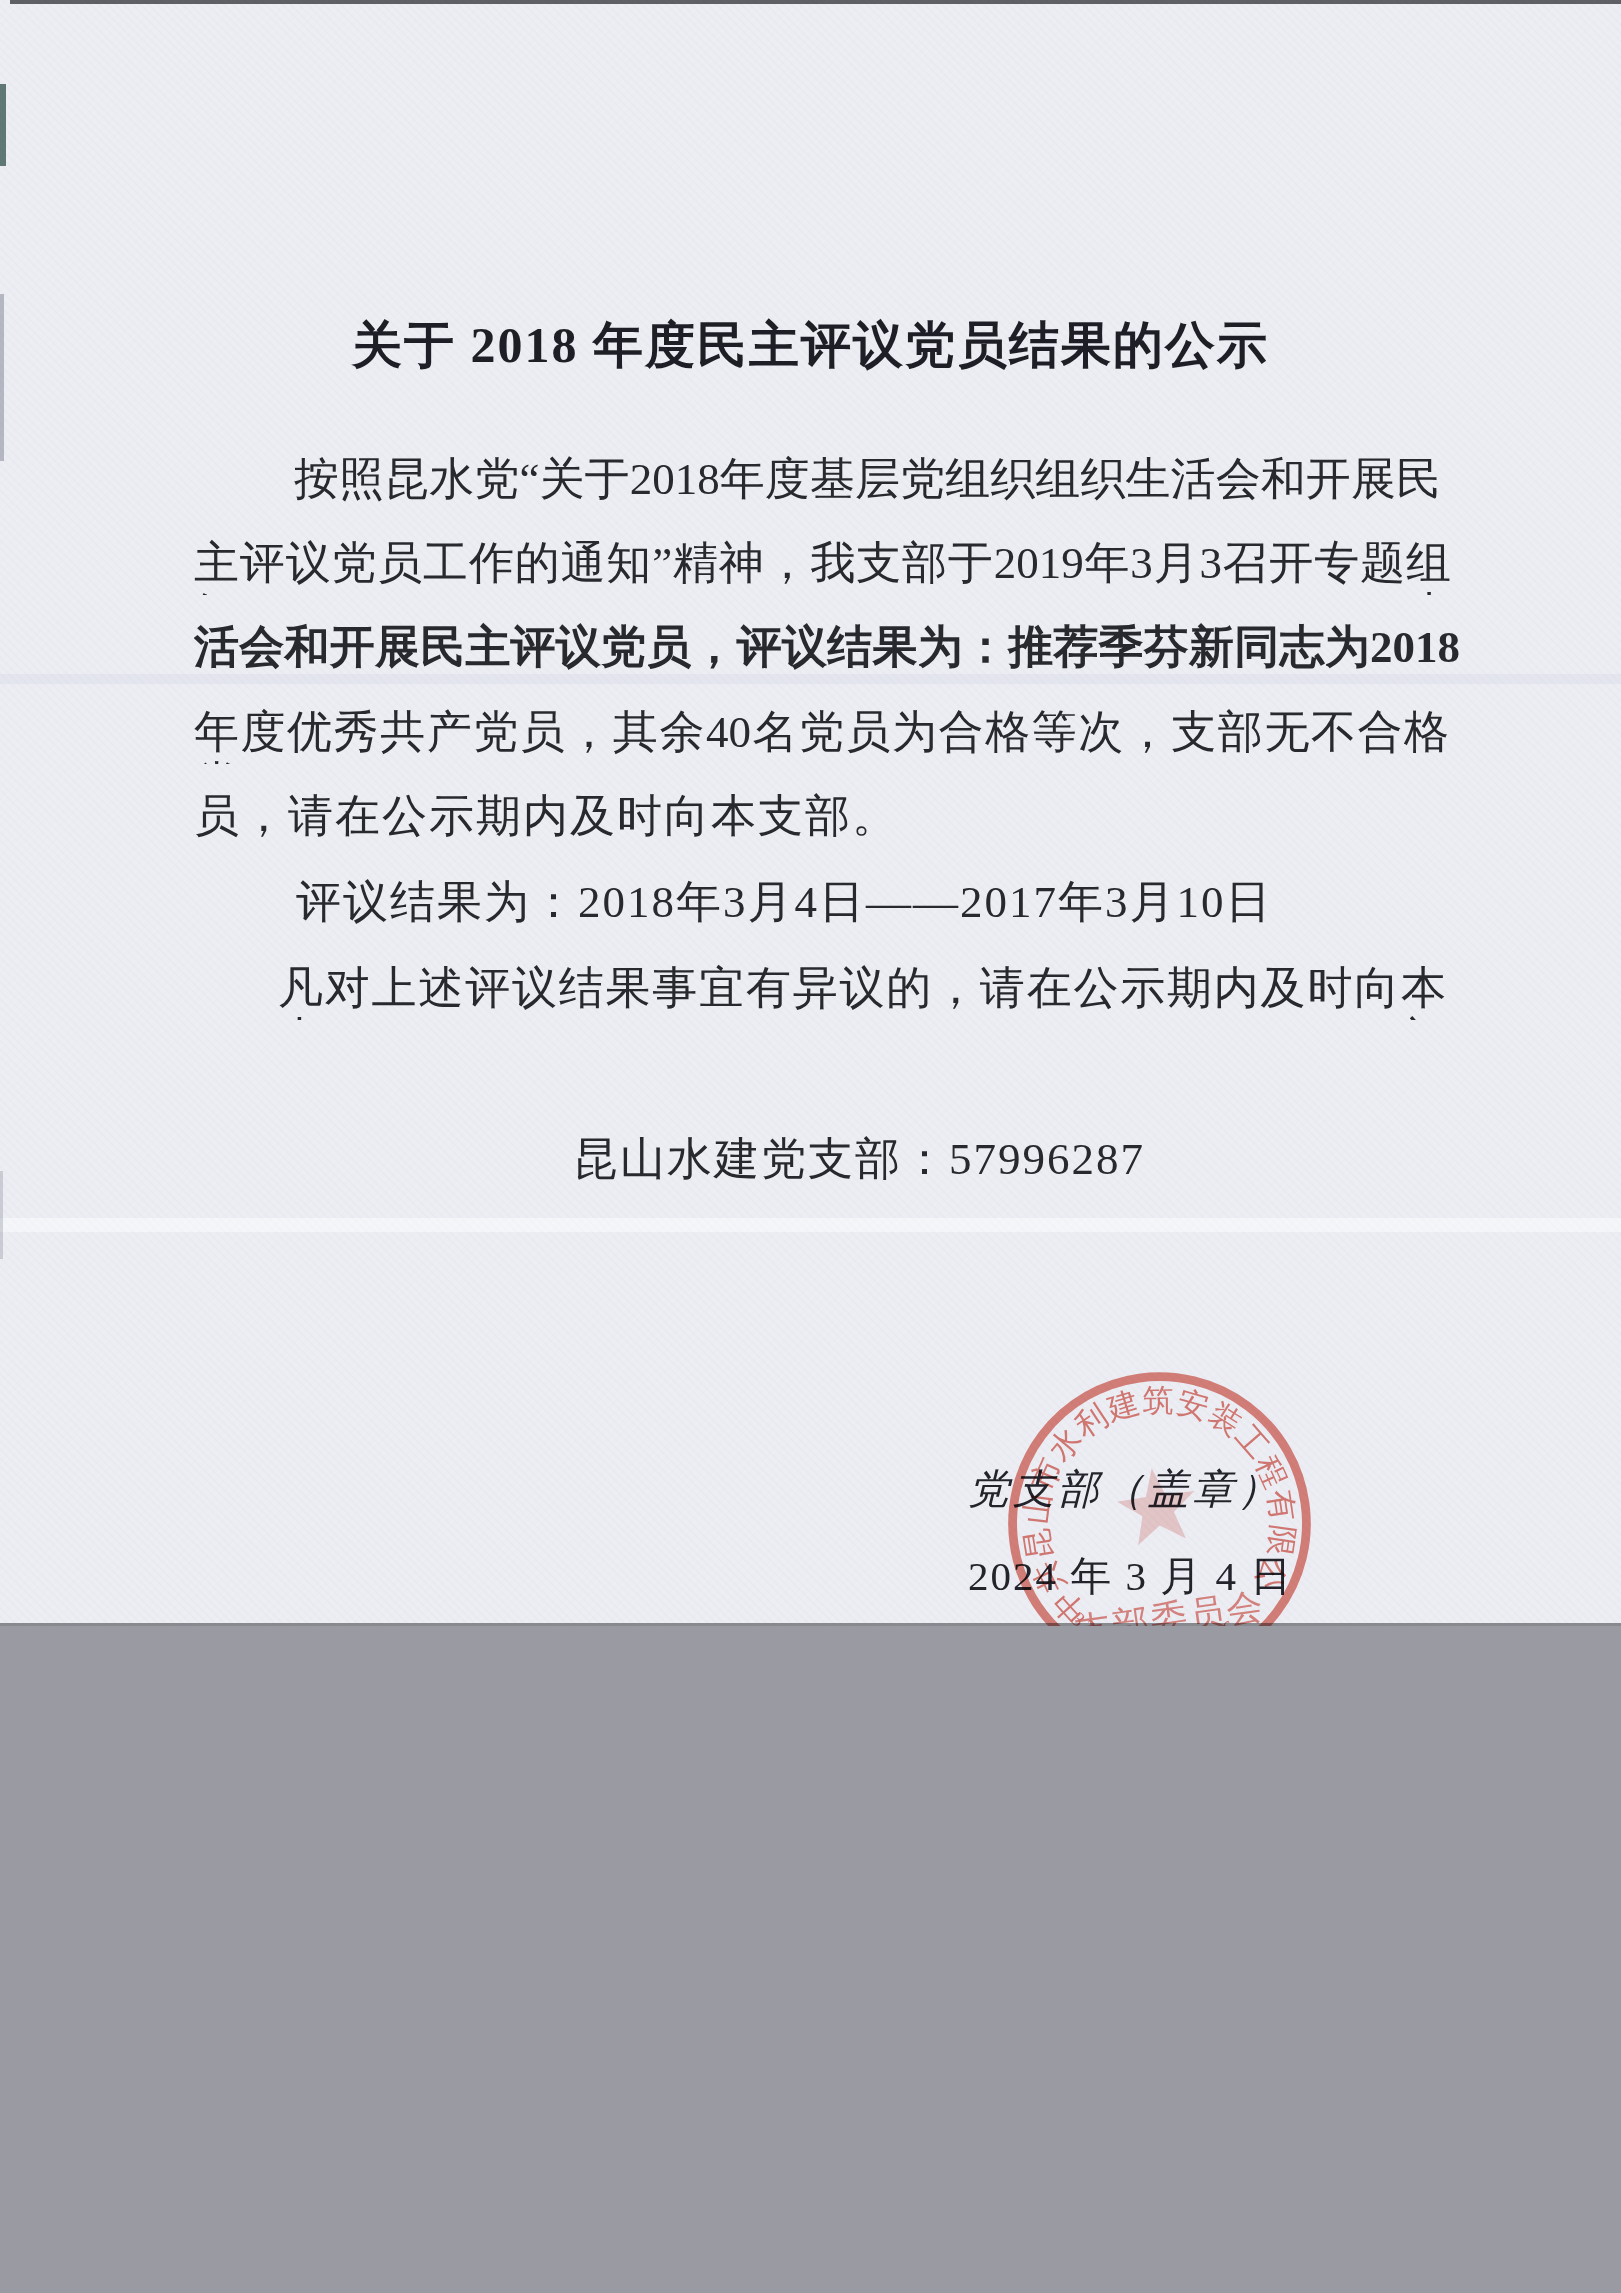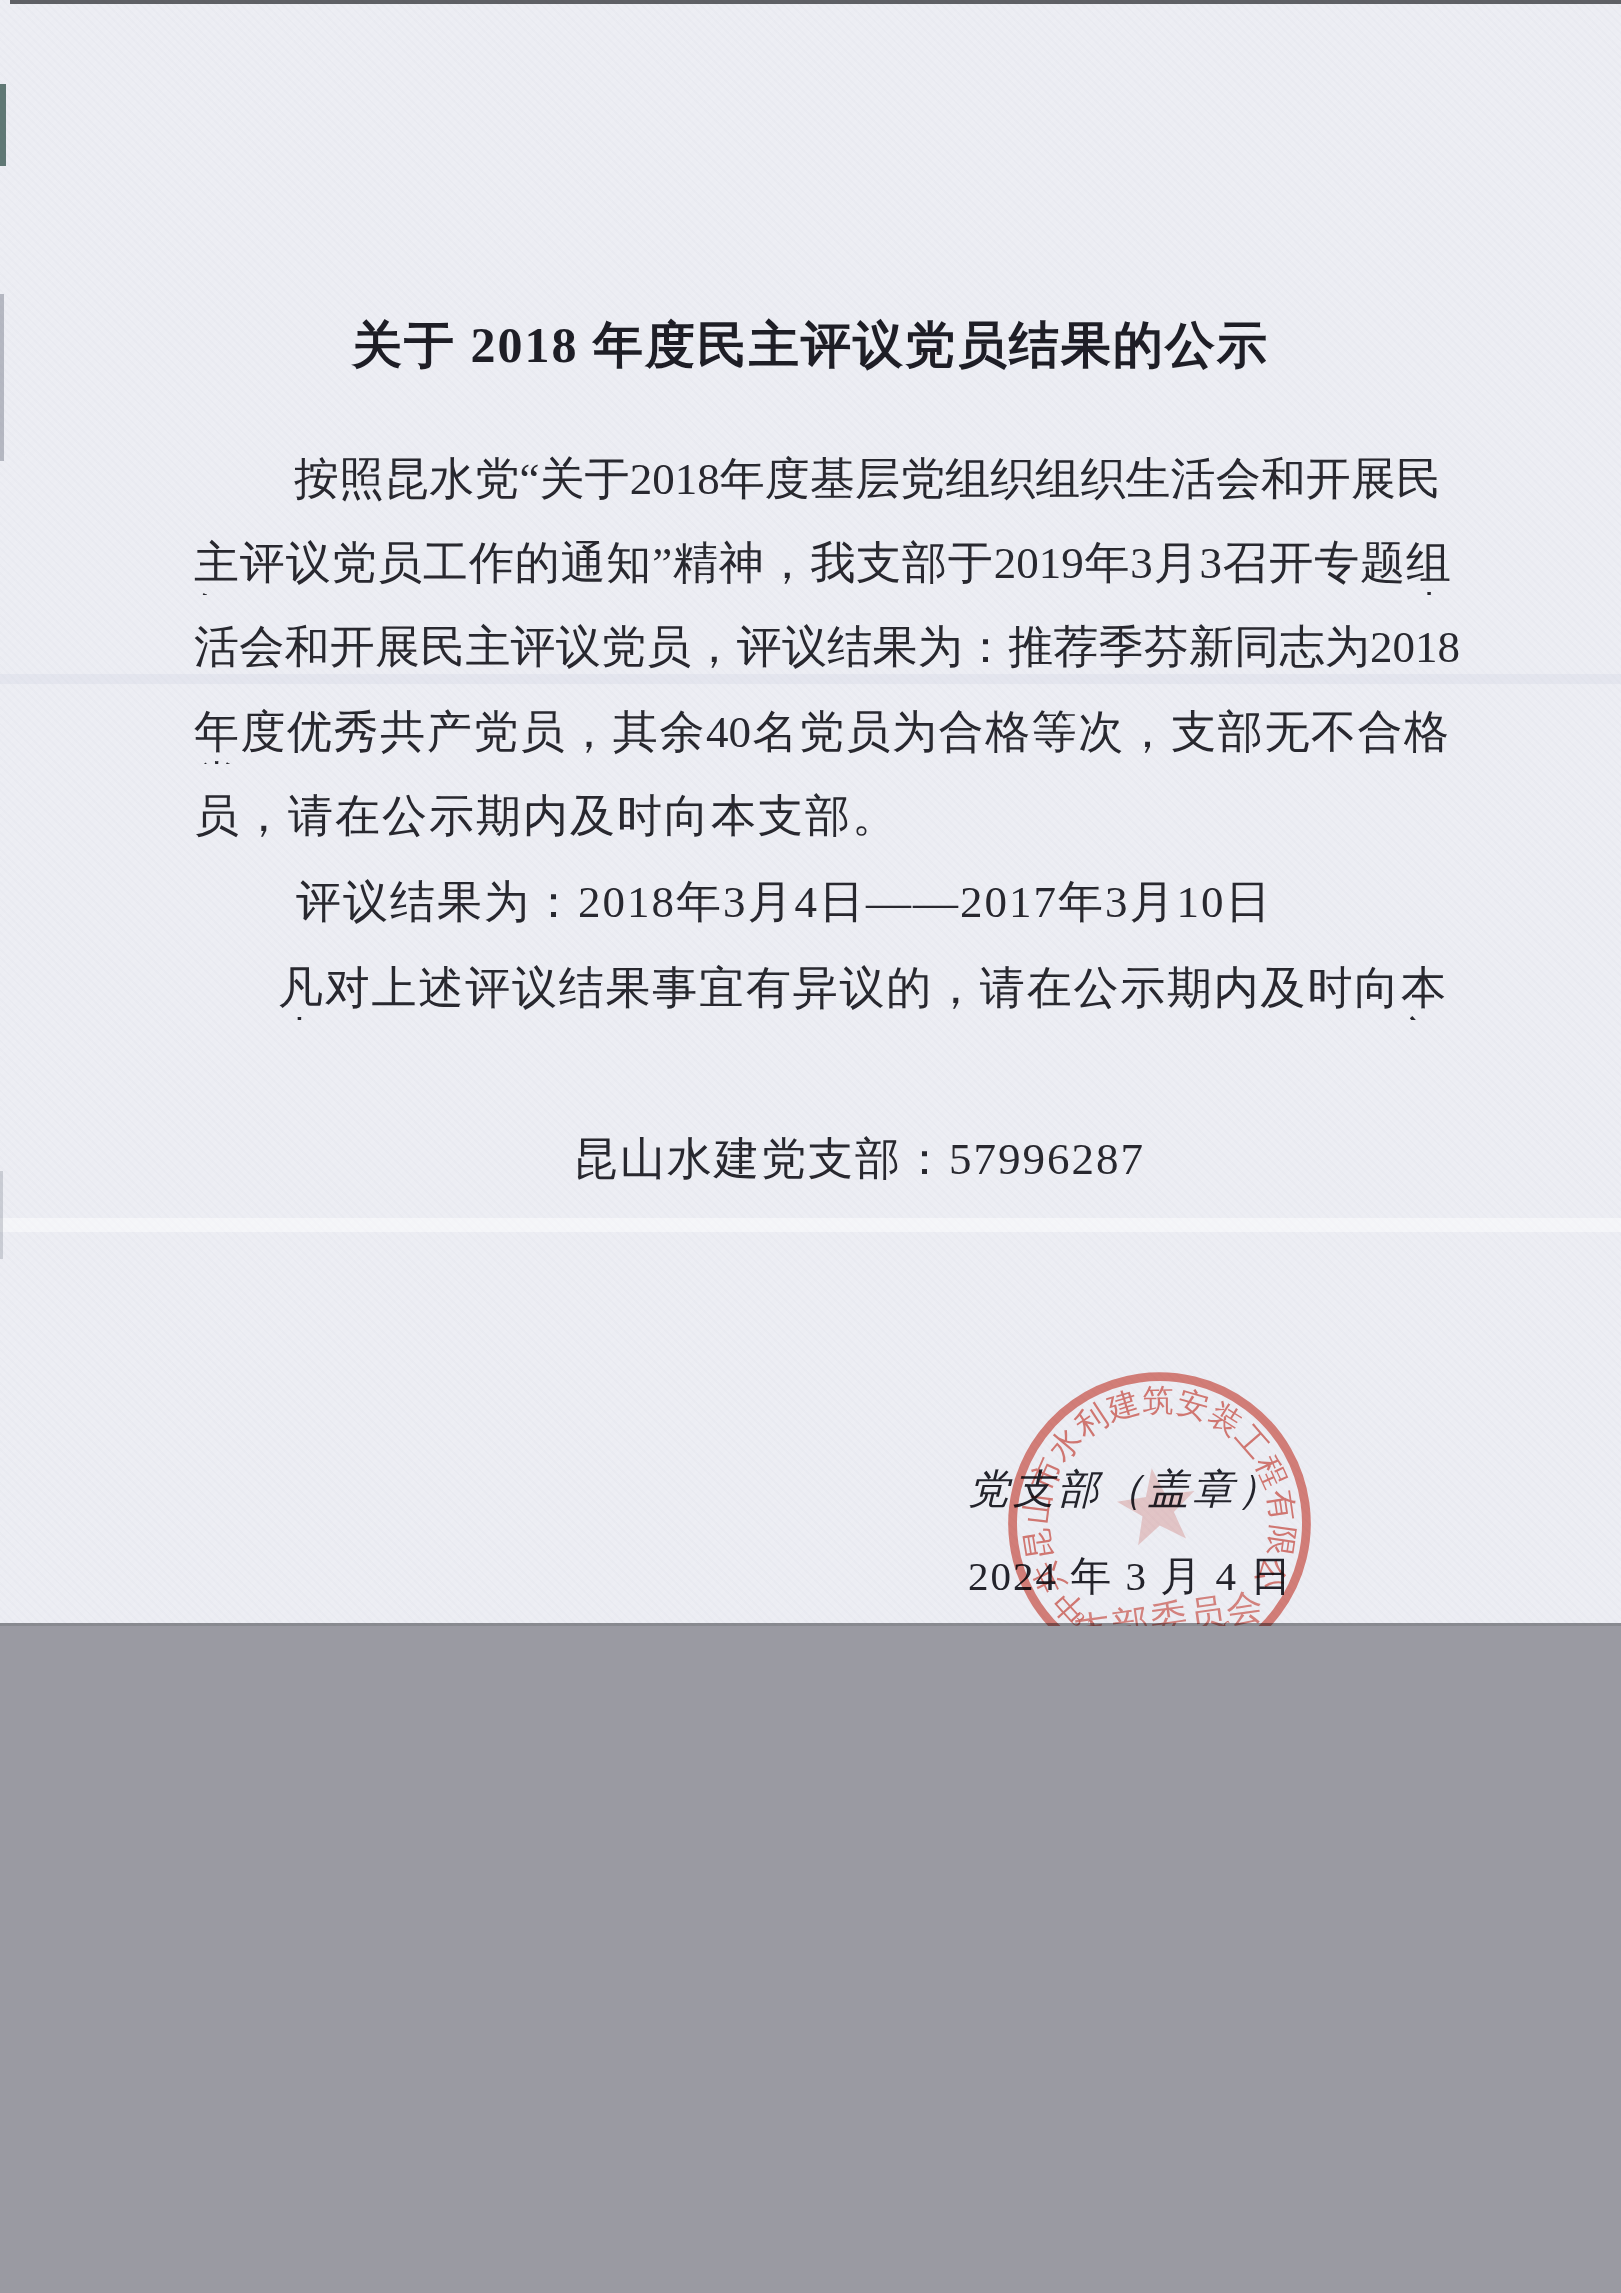--- a/index.html
+++ b/index.html
@@ -29,21 +29,21 @@
     text-align:center;font-size:50px;font-weight:700;
     letter-spacing:2px;color:#1e1e26;white-space:nowrap;
   }
   .line{
     position:absolute;font-size:45px;line-height:51px;
     color:#28282f;white-space:nowrap;letter-spacing:2px;
   }
   .jf{white-space:normal;letter-spacing:0;text-align:justify;text-align-last:justify;overflow:hidden;height:57px;}
   .l1{top:454px;left:294px;width:1147px;}
   .l2{top:538px;left:194px;width:1257px;}
-  .l3{top:622px;left:194px;width:1266px;}
+  .l3{top:622px;left:194px;width:1266px;font-weight:bold;}
   .l4{top:707px;left:194px;width:1255px;}
   .l5{top:791px;left:194px;}
   .l6{top:877px;left:296px;}
   .l7{top:963px;left:278px;width:1168px;}
   .l8{top:1048px;left:194px;}
   .l9{top:1134px;left:573px;}
   .sig{
     position:absolute;font-size:41px;color:#23232b;
     letter-spacing:3.9px;white-space:nowrap;
   }

